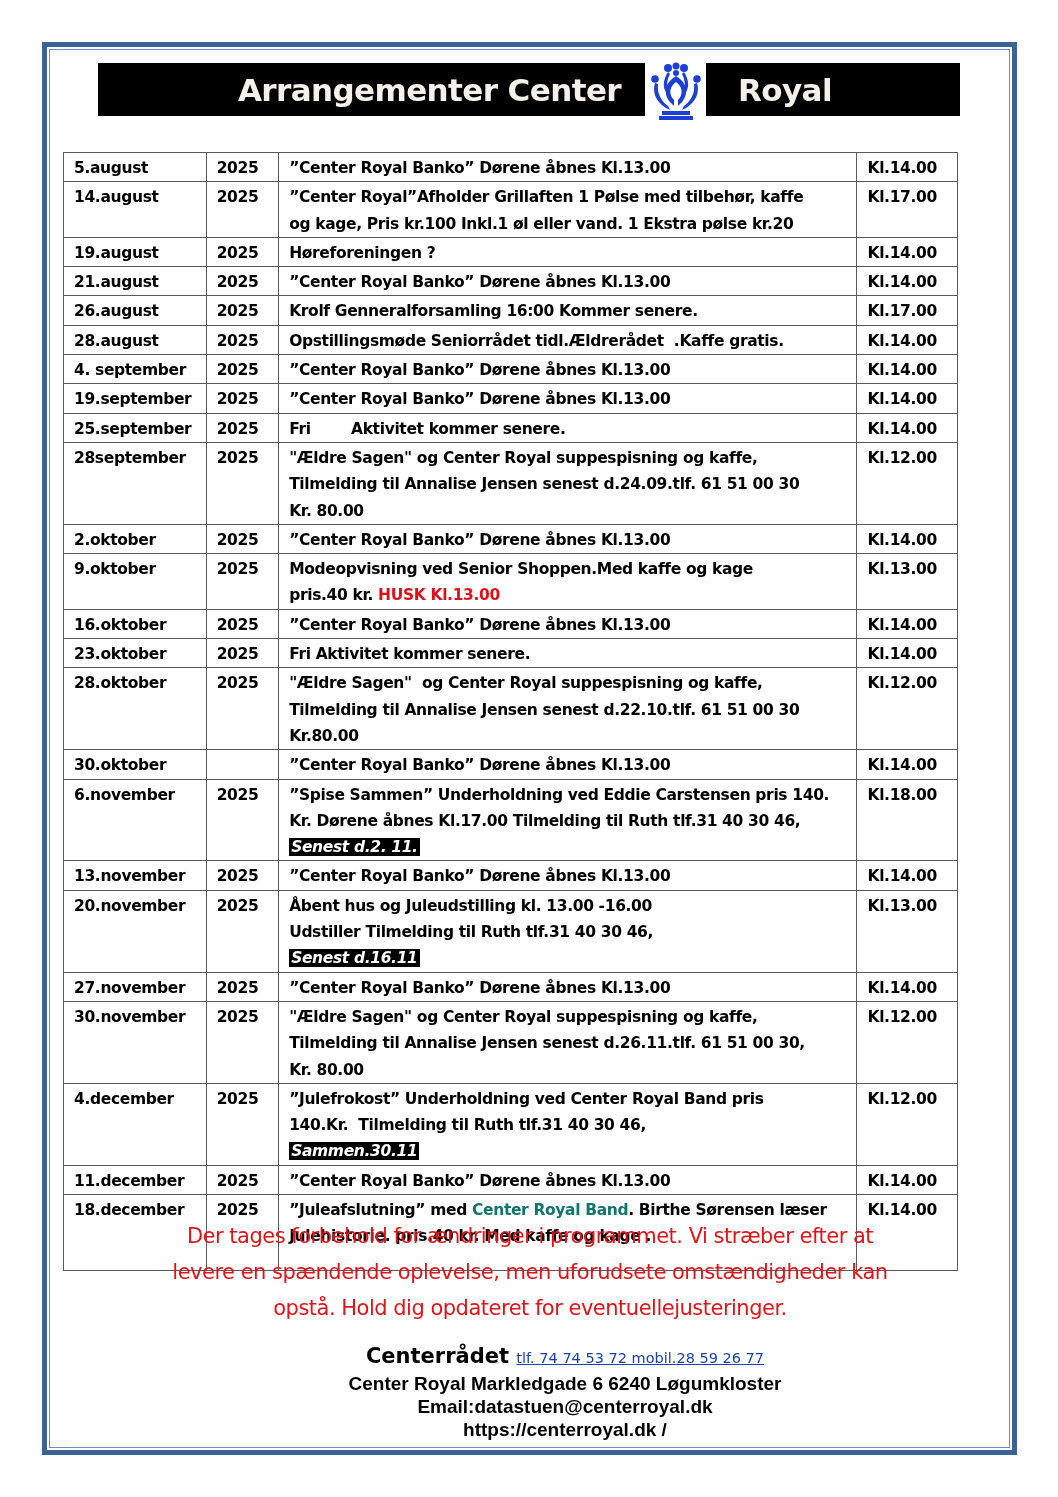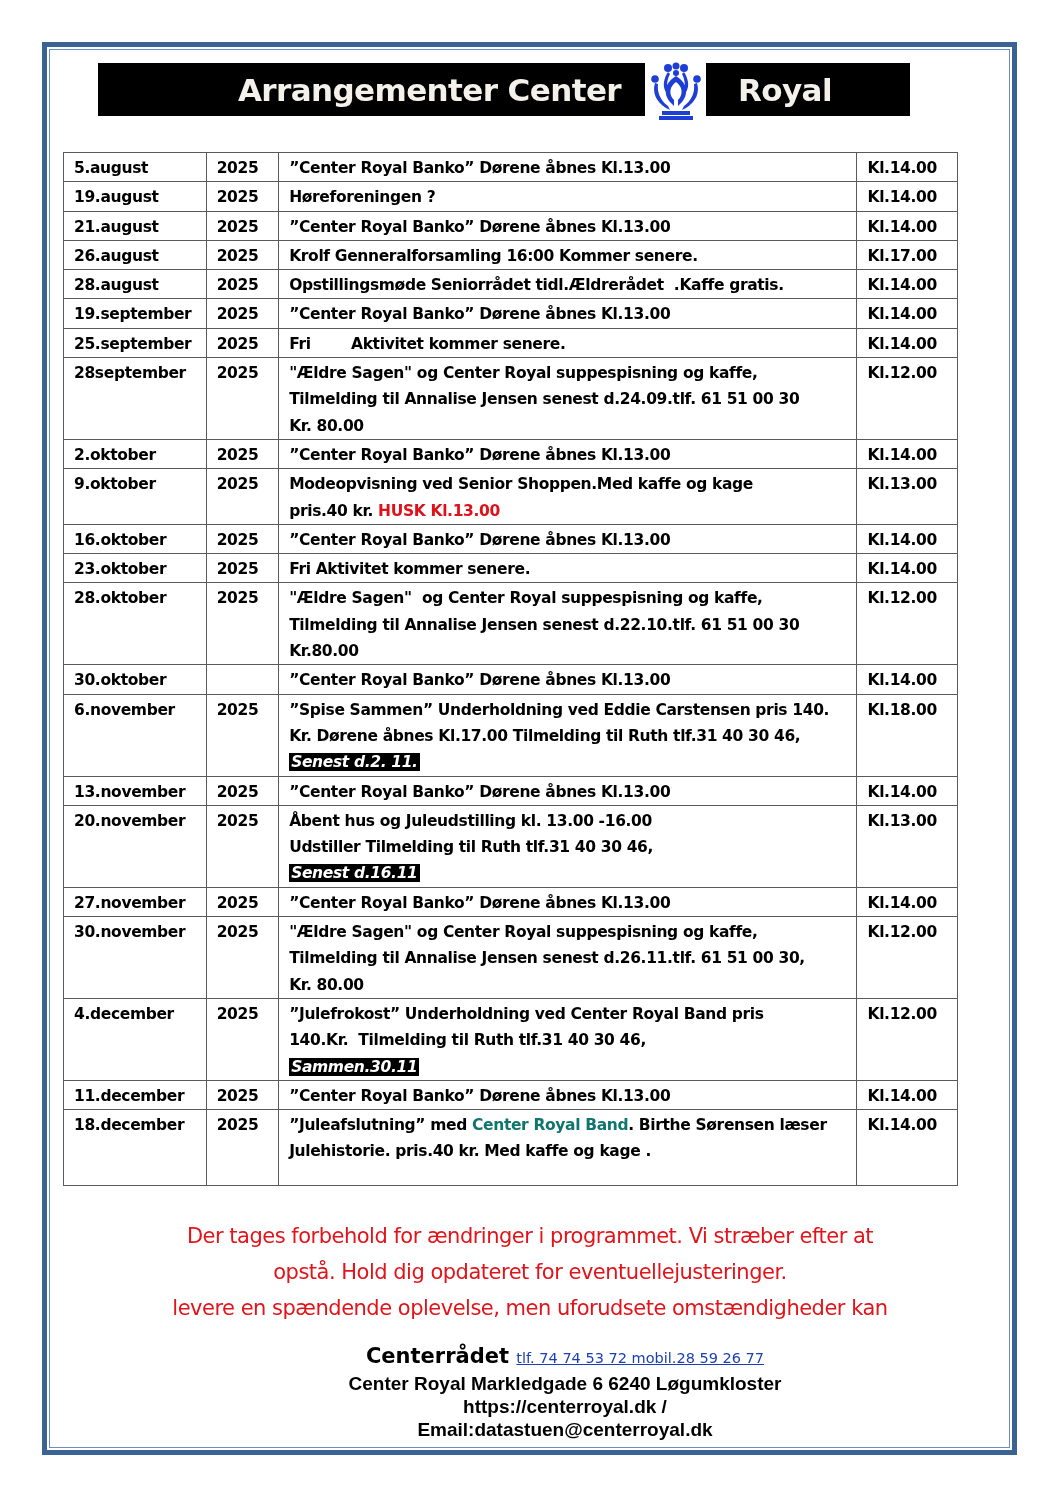--- a/index.html
+++ b/index.html
@@ -6,21 +6,21 @@
   body { width:1058px; height:1497px; position:relative; overflow:hidden;
          font-family:"Liberation Sans", sans-serif; color:#000; }
   .page-frame-outer { position:absolute; left:42px; top:42px; width:975px; height:1413px;
          border:5px solid #3b6295; box-sizing:border-box; }
   .page-frame-inner { position:absolute; left:49px; top:49px; width:961px; height:1399px;
          border:1.5px solid #6d8fbd; box-sizing:border-box; }
 
   .title-left { position:absolute; left:98px; top:63px; width:547px; height:53px; background:#000;
          color:#f4f1ea; font-family:"DejaVu Sans", sans-serif; font-weight:bold; font-size:31px;
          box-sizing:border-box; padding-right:24px; text-align:right; line-height:54px; letter-spacing:-0.6px; }
-  .title-right { position:absolute; left:706px; top:63px; width:204px; height:53px; background:#000;
+  .title-right { position:absolute; left:706px; top:63px; width:254px; height:53px; background:#000;
          color:#f4f1ea; font-family:"DejaVu Sans", sans-serif; font-weight:bold; font-size:31px;
          box-sizing:border-box; padding-left:32px; line-height:54px; letter-spacing:-0.6px; }
   .logo { position:absolute; left:646px; top:62px; width:60px; height:60px; }
 
   table.events { position:absolute; left:63px; top:152px; width:895px; border-collapse:collapse;
          font-family:"DejaVu Sans", sans-serif; font-weight:bold; font-size:15.5px; letter-spacing:-0.35px; }
   table.events td { border:1.3px solid #5a5a5a; vertical-align:top; padding:2px 0 0 10px;
          line-height:26.3px; height:24px; }
   td.c-date { width:132px; }
   td.c-year { width:62px; }
@@ -74,20 +74,29 @@
   <tbody id="events-body">
       <tr>
         <td class="c-date">5.august</td>
         <td class="c-year">2025</td>
         <td class="c-desc">
           <div><span style="white-space: pre;">”Center Royal Banko” Dørene åbnes Kl.13.00</span></div>
         </td>
         <td class="c-time">Kl.14.00</td>
       </tr>
       <tr>
+        <td class="c-date">14.august</td>
+        <td class="c-year">2025</td>
+        <td class="c-desc">
+          <div><span style="white-space: pre;">”Center Royal”Afholder Grillaften 1 Pølse med tilbehør, kaffe</span></div>
+          <div><span style="white-space: pre;">og kage, Pris kr.100 Inkl.1 øl eller vand. 1 Ekstra pølse kr.20</span></div>
+        </td>
+        <td class="c-time">Kl.17.00</td>
+      </tr>
+      <tr>
         <td class="c-date">19.august</td>
         <td class="c-year">2025</td>
         <td class="c-desc">
           <div><span style="white-space: pre;">Høreforeningen ?</span></div>
         </td>
         <td class="c-time">Kl.14.00</td>
       </tr>
       <tr>
         <td class="c-date">21.august</td>
         <td class="c-year">2025</td>
@@ -102,20 +111,28 @@
         <td class="c-desc">
           <div><span style="white-space: pre;">Krolf Genneralforsamling 16:00 Kommer senere.</span></div>
         </td>
         <td class="c-time">Kl.17.00</td>
       </tr>
       <tr>
         <td class="c-date">28.august</td>
         <td class="c-year">2025</td>
         <td class="c-desc">
           <div><span style="white-space: pre;">Opstillingsmøde Seniorrådet tidl.Ældrerådet  .Kaffe gratis.</span></div>
+        </td>
+        <td class="c-time">Kl.14.00</td>
+      </tr>
+      <tr>
+        <td class="c-date">4. september</td>
+        <td class="c-year">2025</td>
+        <td class="c-desc">
+          <div><span style="white-space: pre;">”Center Royal Banko” Dørene åbnes Kl.13.00</span></div>
         </td>
         <td class="c-time">Kl.14.00</td>
       </tr>
       <tr>
         <td class="c-date">19.september</td>
         <td class="c-year">2025</td>
         <td class="c-desc">
           <div><span style="white-space: pre;">”Center Royal Banko” Dørene åbnes Kl.13.00</span></div>
         </td>
         <td class="c-time">Kl.14.00</td>
@@ -260,25 +277,25 @@
           <div><span>”Juleafslutning” med </span><span class="blue">Center Royal Band</span><span>. Birthe Sørensen læser</span></div>
           <div>Julehistorie. pris.40 kr. Med kaffe og kage .</div>
         </td>
         <td class="c-time">Kl.14.00</td>
       </tr>
     </tbody>
 </table>
 
 <div class="disclaimer">
   <div>Der tages forbehold for ændringer i programmet. Vi stræber efter at</div>
+  <div>levere en spændende oplevelse, men uforudsete omstændigheder kan</div>
   <div>opstå. Hold dig opdateret for eventuellejusteringer.</div>
-  <div>levere en spændende oplevelse, men uforudsete omstændigheder kan</div>
 </div>
 
 <div class="footer">
   <div class="council-line">
     <span>Centerrådet</span>
     <a class="council-link">tlf. 74 74 53 72 mobil.28 59 26 77</a>
   </div>
   <div class="foot-line">Center Royal Markledgade 6 6240 Løgumkloster</div>
+  <div class="foot-line">Email:datastuen@centerroyal.dk</div>
   <div class="foot-line">https://centerroyal.dk /</div>
-  <div class="foot-line">Email:datastuen@centerroyal.dk</div>
 </div>
 
 </body></html>

